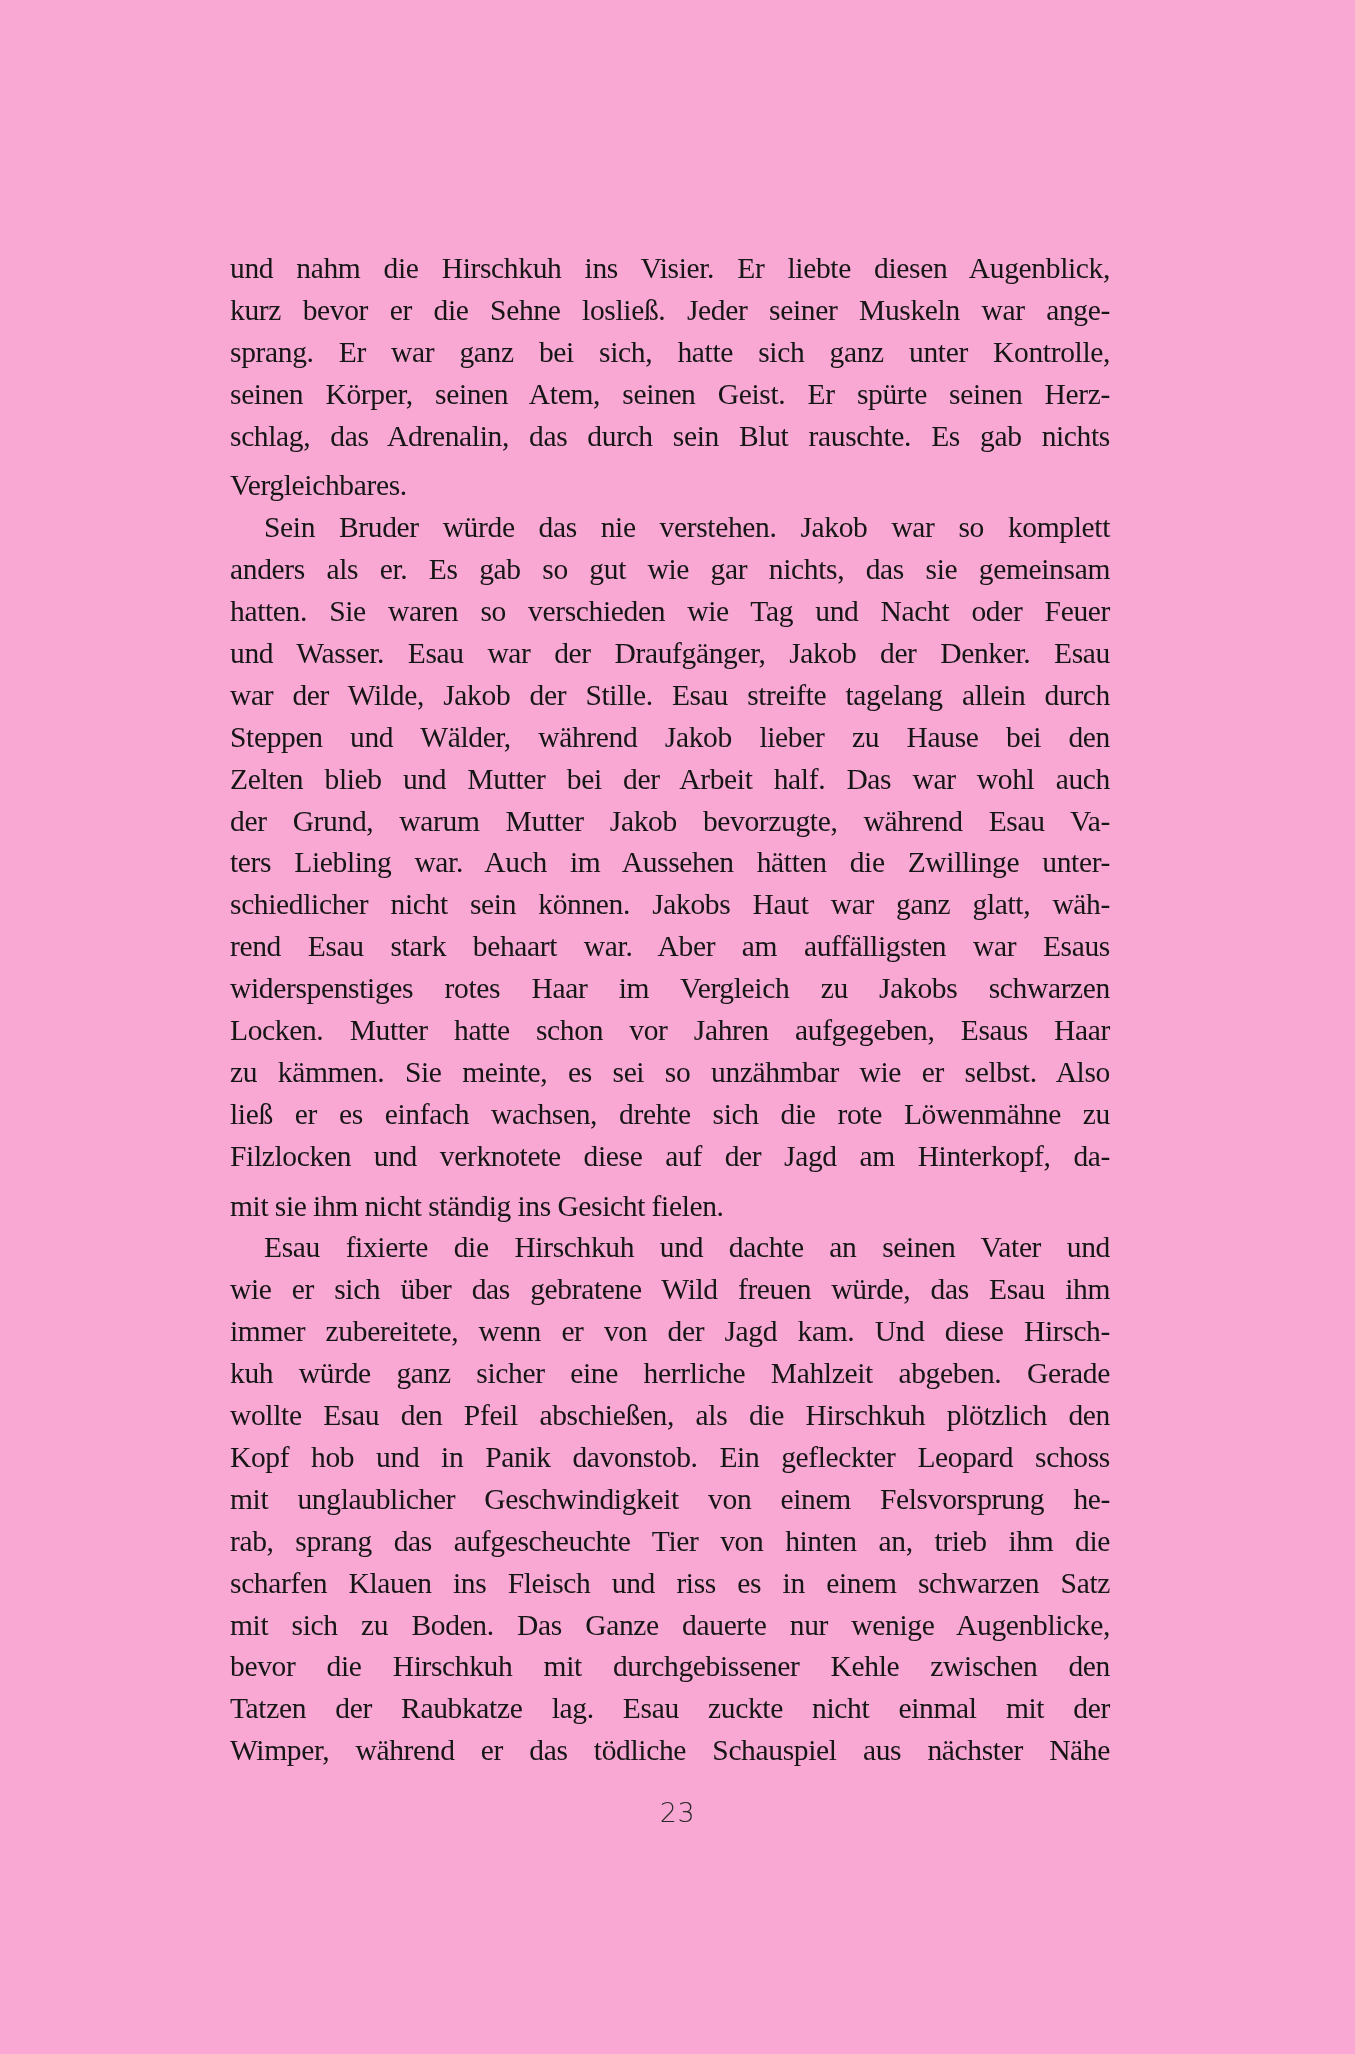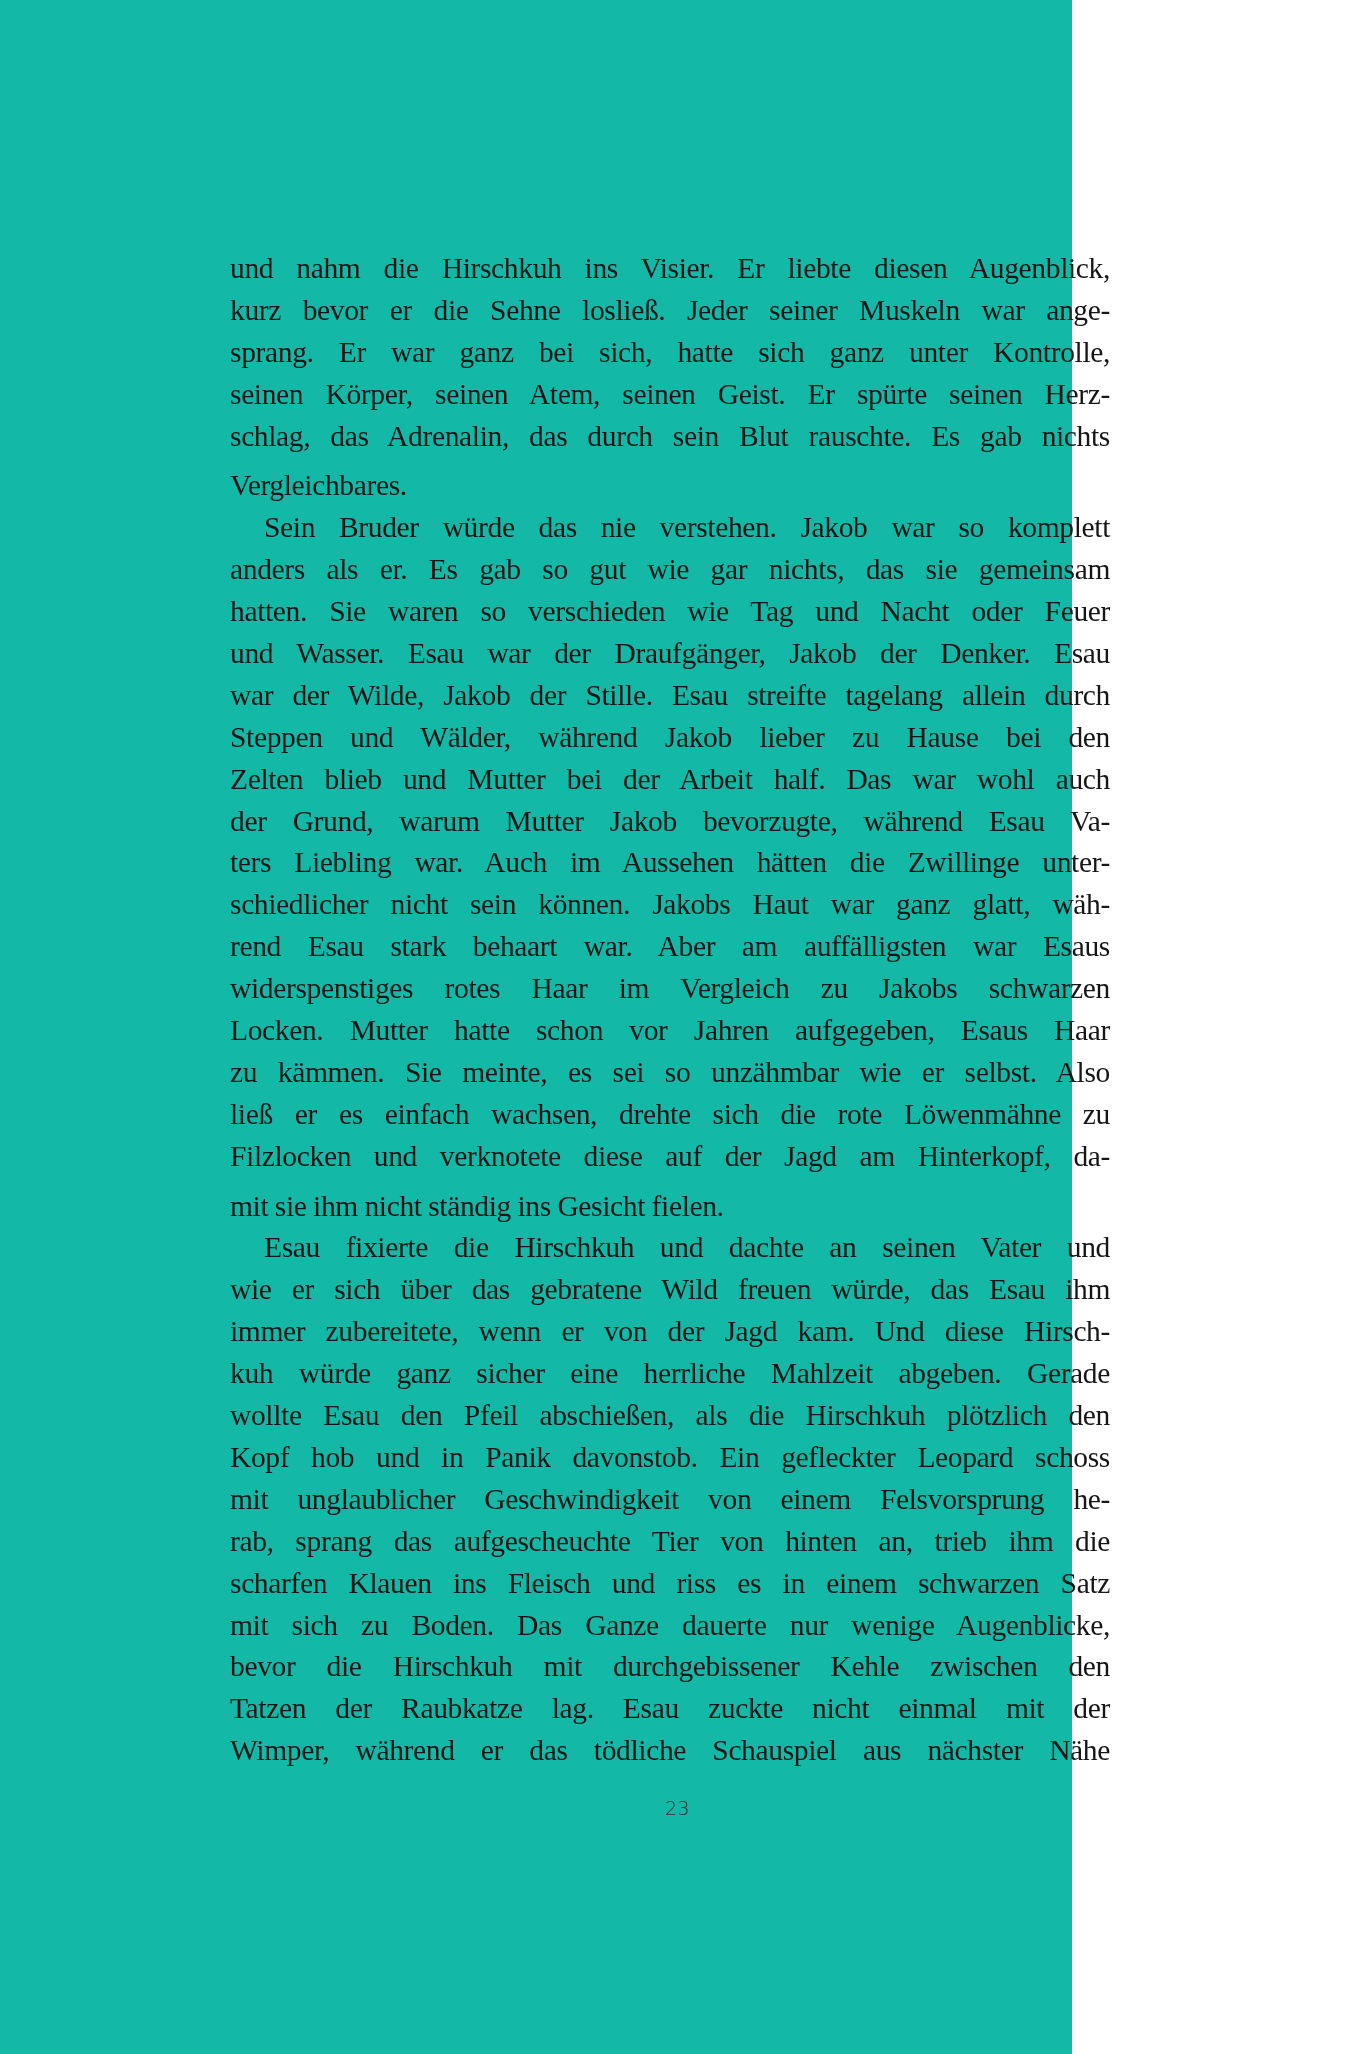--- a/index.html
+++ b/index.html
@@ -9,23 +9,23 @@
   }
   body {
     width: 1355px;
     height: 2054px;
     position: relative;
     overflow: hidden;
   }
   .page {
     position: absolute;
     left: 0; top: 0;
-    width: 1072px;
+    width: 1355px;
     height: 2054px;
-    background: #14b8a6;
+    background: #f9a8d4;
   }
   .text-block {
     position: absolute;
     left: 230px;
     top: 248px;
     width: 880px;
     font-family: "Liberation Serif", "DejaVu Serif", serif;
     font-size: 29.5px;
     color: #161616;
     letter-spacing: -0.35px;
@@ -48,21 +48,21 @@
     padding-left: 34px;
   }
   .page-number {
     position: absolute;
     left: 0;
     width: 1355px;
     top: 1797px;
     text-align: center;
     font-family: "DejaVu Sans", "Liberation Sans", sans-serif;
     font-weight: 200;
-    font-size: 19px;
+    font-size: 27px;
     color: #2a2a2a;
     letter-spacing: 0.5px;
   }
 </style>
 </head>
 <body>
 
 <div class="page">
   <div class="text-block">
 

